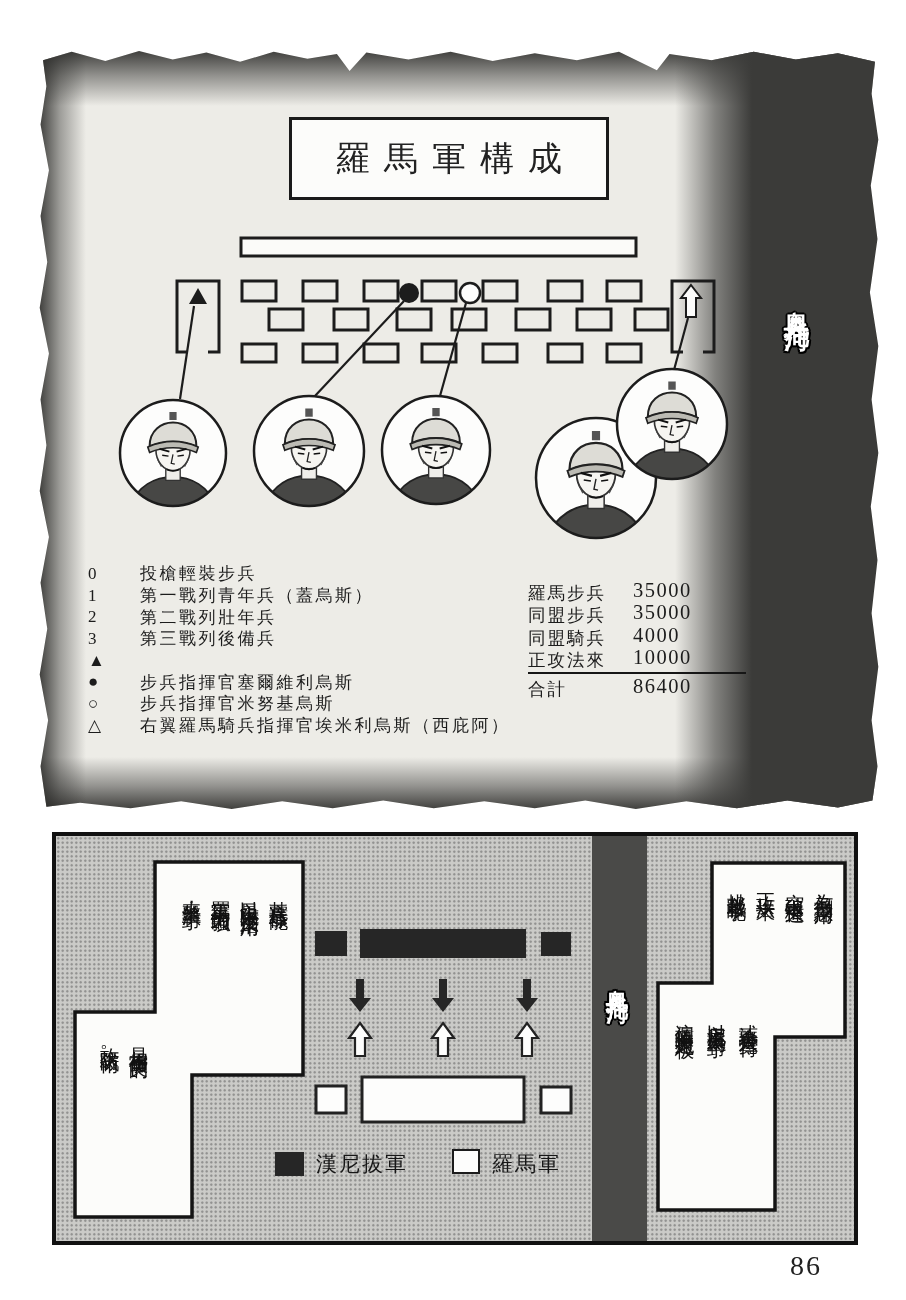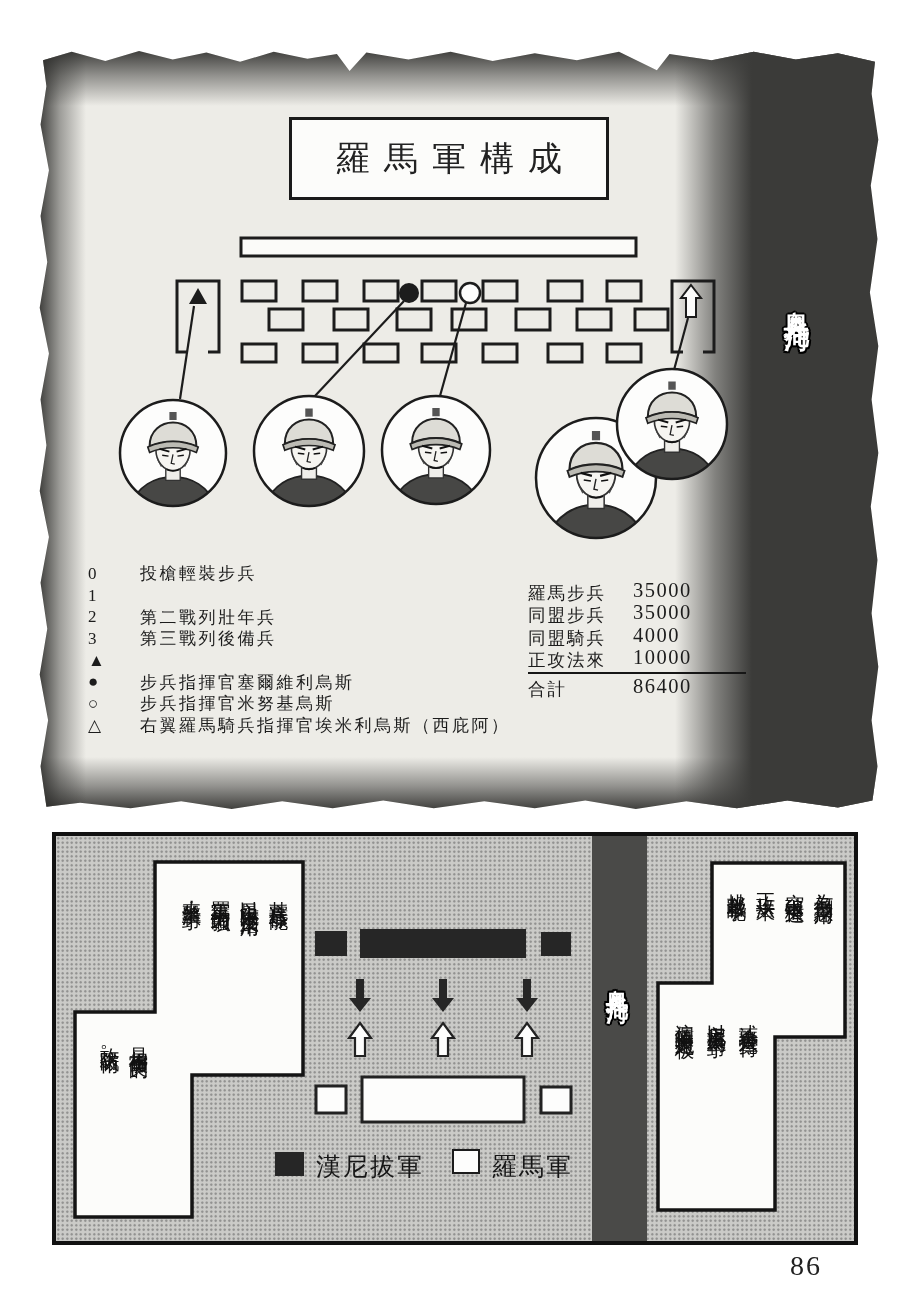--- a/index.html
+++ b/index.html
@@ -54,21 +54,21 @@
     border:4px solid #111;
     background-color:#cbcbc8;
     background-image:radial-gradient(rgba(70,70,70,.45) .9px,rgba(0,0,0,0) 1.4px);
     background-size:4.5px 4.5px;
   }
   #river-band-bottom{position:absolute;left:592px;top:836px;width:55px;height:405px;background:#4a4a48;}
   
   .swatch{position:absolute;box-sizing:border-box;}
   #swatch-hannibal{left:275px;top:1152px;width:29px;height:24px;background:#262626;}
   #swatch-roman{left:452px;top:1149px;width:28px;height:25px;background:#fdfdfc;border:2.5px solid #1c1c1c;}
-  .map-legend-label{position:absolute;font-size:25px;letter-spacing:2px;color:#161616;white-space:nowrap;}
+  .map-legend-label{position:absolute;font-size:21px;letter-spacing:2px;color:#161616;white-space:nowrap;}
   #label-hannibal{left:316px;top:1150px;}
   #label-roman{left:492px;top:1150px;}
   
   .vtext{
     position:absolute;writing-mode:vertical-rl;text-orientation:upright;
     font-size:19.5px;letter-spacing:2.5px;color:#111;line-height:29px;
   }
   .vtext div{white-space:nowrap;}
   #bubble-right-bottom-text{line-height:32px;}
   #page-number{position:absolute;left:790px;top:1250px;font-size:28px;color:#222;letter-spacing:2px;}
@@ -199,20 +199,21 @@
     <span>羅馬軍構成</span>
   </div>
 
   <div id="legend">
     <div class="lg-row">
         <span class="lg-sym">0</span>
         <span class="lg-label">投槍輕裝步兵</span>
       </div>
     <div class="lg-row">
         <span class="lg-sym">1</span>
+        <span class="lg-label">第一戰列青年兵（蓋烏斯）</span>
       </div>
     <div class="lg-row">
         <span class="lg-sym">2</span>
         <span class="lg-label">第二戰列壯年兵</span>
       </div>
     <div class="lg-row">
         <span class="lg-sym">3</span>
         <span class="lg-label">第三戰列後備兵</span>
       </div>
     <div class="lg-row">

